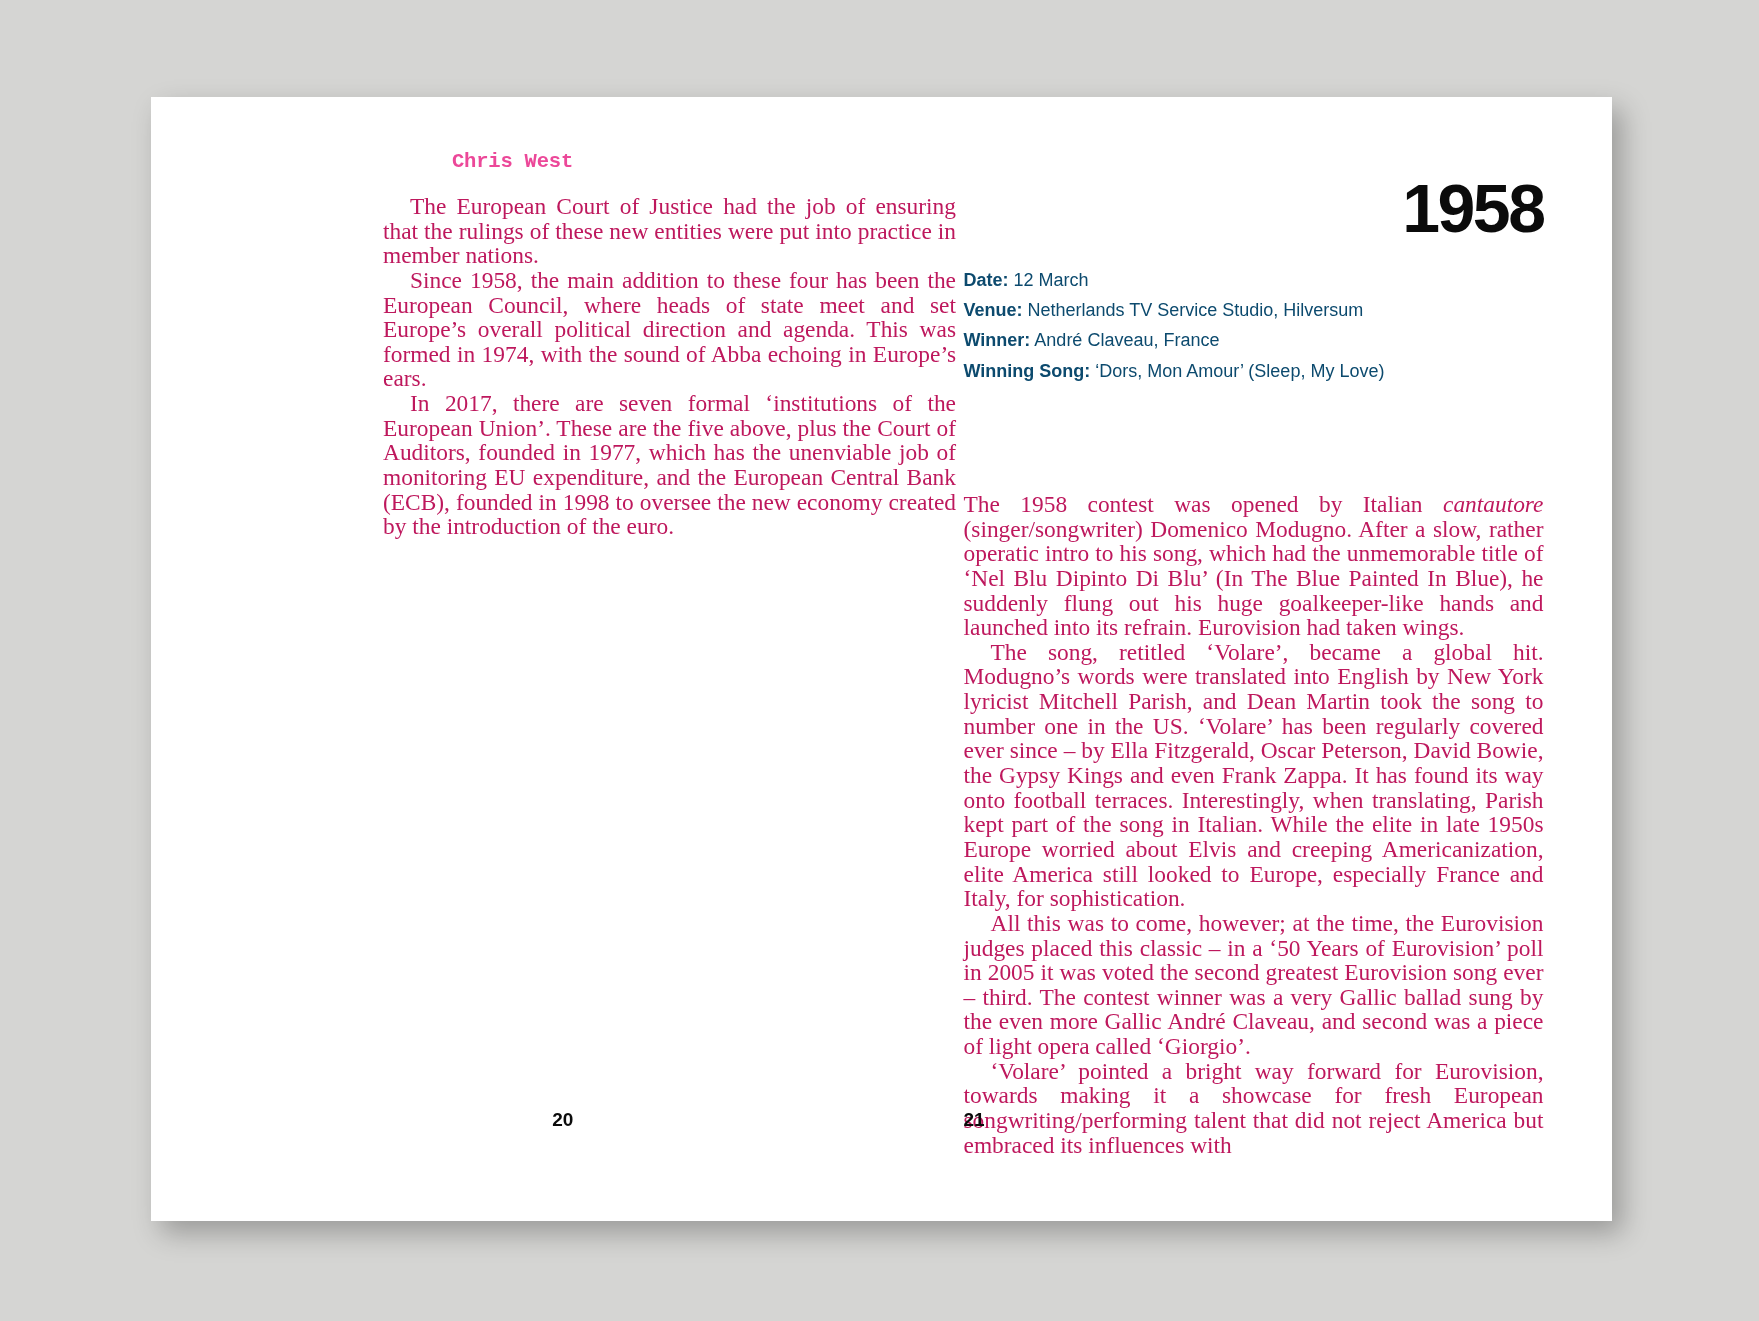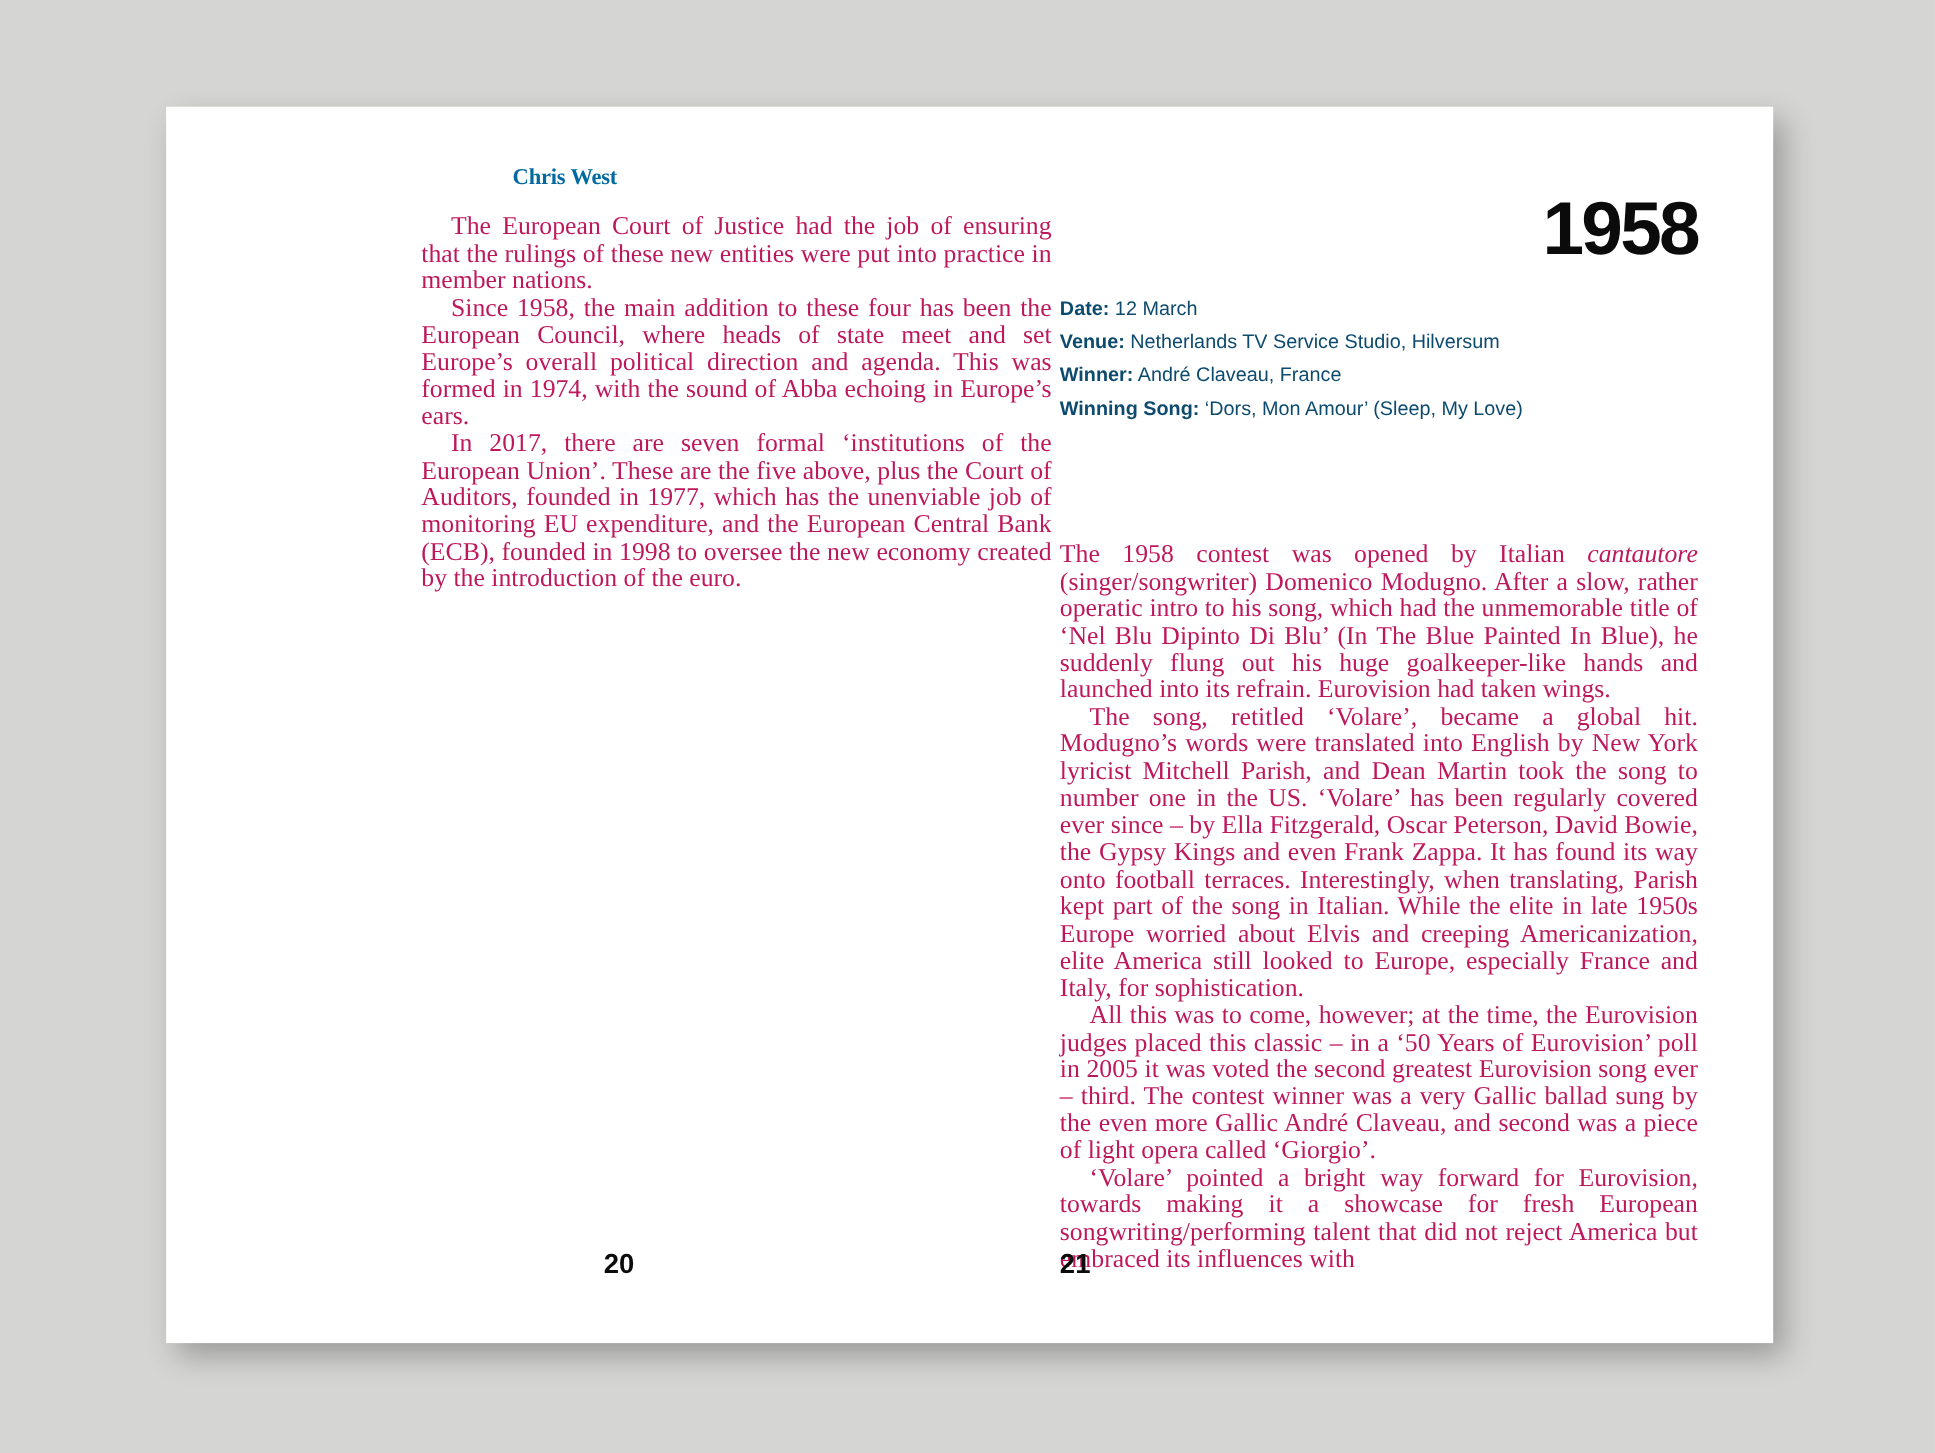--- a/index.html
+++ b/index.html
@@ -29,27 +29,27 @@
   .page {
     position: relative;
     box-sizing: border-box;
     width: 50%;
     height: 100%;
   }
 
   
   .page-left .running-head {
     position: absolute;
-    left: 315px;
+    left: 301px;
     top: 53px;
-    font-family: Liberation Serif, serif;
+    font-family: Liberation Mono, monospace;
     font-weight: bold;
     font-size: 20.5px;
     letter-spacing: -0.2px;
-    color: #0369a1;
+    color: #ec4899;
   }
 
   .page-left .body-col {
     position: absolute;
     left: 232px;
     top: 97px;
     width: 573px;
   }
 
   .page-right .body-col {
@@ -106,24 +106,24 @@
   .para + .para {
     margin-top: 0;
   }
   .para em {
     font-style: italic;
   }
 
   
   .folio {
     position: absolute;
-    bottom: 57px;
+    bottom: 90px;
     font-family: "Liberation Sans", sans-serif;
     font-weight: bold;
-    font-size: 25px;
+    font-size: 19px;
     color: #0b0b0b;
   }
   .page-left .folio {
     left: 0;
     width: 100%;
     text-align: center;
     padding-left: 93px;
     box-sizing: border-box;
   }
   .page-right .folio {

